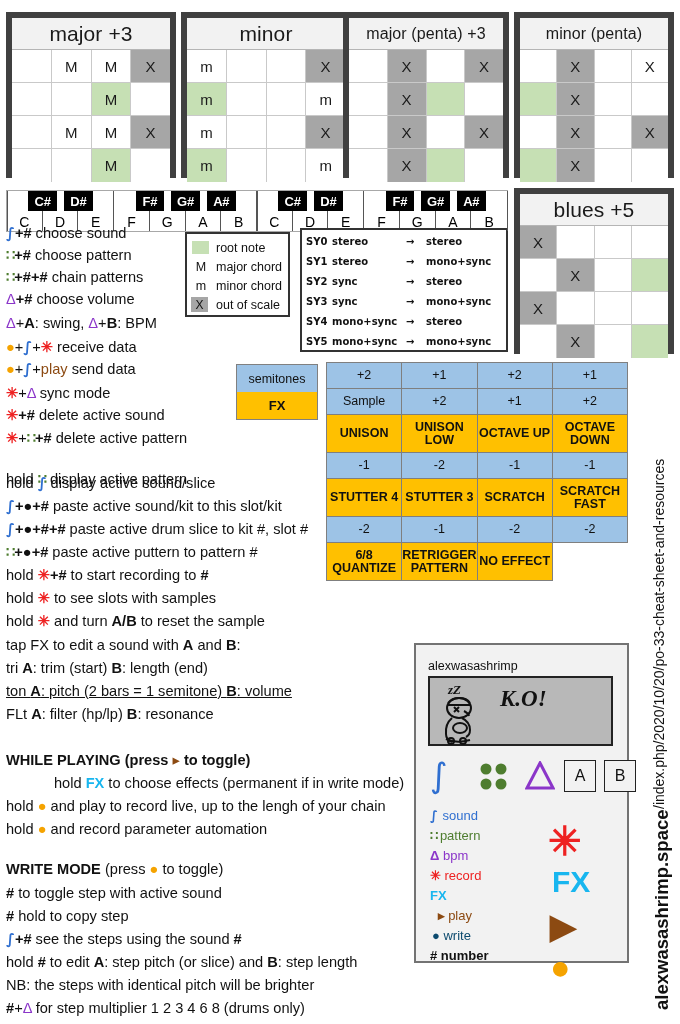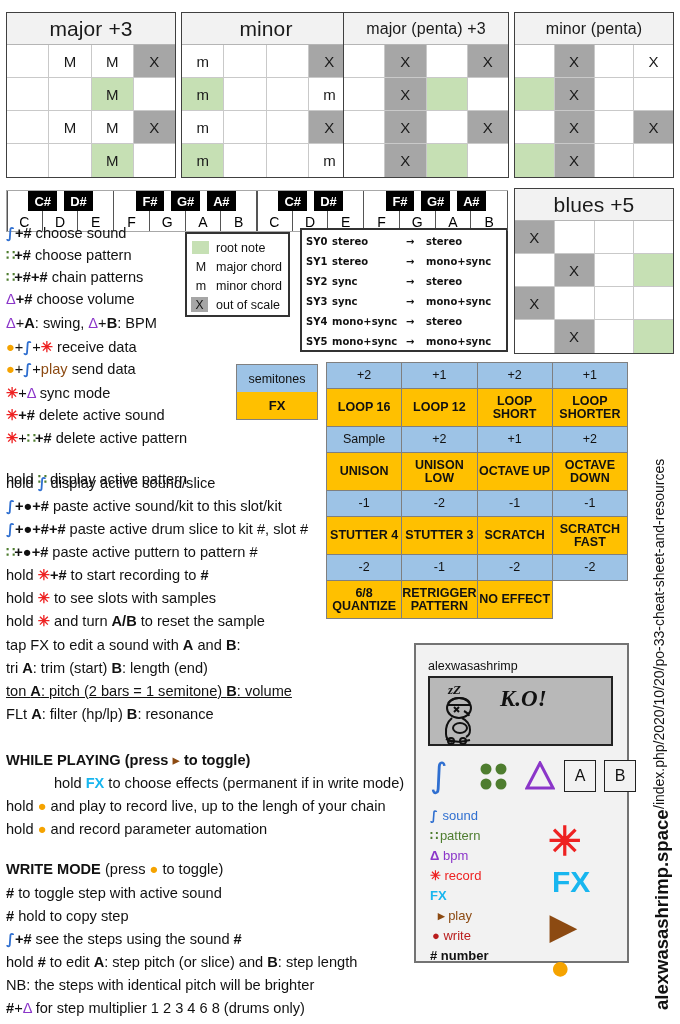--- a/index.html
+++ b/index.html
@@ -7,21 +7,21 @@
   body {
     width:680px; height:1024px;
     background:#ffffff;
     font-family:"Liberation Sans", sans-serif;
     color:#111;
     position:relative;
     overflow:hidden;
   }
 
   
-  .grid-box { position:absolute; border:1px solid #404040; background:#0f172a; }
+  .grid-box { position:absolute; border:6px solid #404040; background:#0f172a; }
   .grid-title {
     height:32px; background:#f2f2f2; border-bottom:1px solid #b5b5b5;
     display:flex; align-items:center; justify-content:center;
     font-size:21px; color:#1a1a1a; letter-spacing:.1px;
   }
   .grid-title.small { font-size:16px; }
   .grid-rows { display:flex; flex-direction:column; }
   .grid-row { display:flex; }
   .cell {
     flex:1 1 0; height:33px; border-right:1px solid #c9c9c9; border-bottom:1px solid #c9c9c9;
@@ -388,26 +388,20 @@
 <div id="fxkey">
   <div class="k-semi">semitones</div>
   <div class="k-fx">FX</div>
 </div>
 <div id="fxtable">
     <div class="fx-block">
       <div class="fx-cell fx-semi">+2</div>
       <div class="fx-cell fx-semi">+1</div>
       <div class="fx-cell fx-semi">+2</div>
       <div class="fx-cell fx-semi">+1</div>
-    </div>
-    <div class="fx-block">
-      <div class="fx-cell fx-name">LOOP 16</div>
-      <div class="fx-cell fx-name">LOOP 12</div>
-      <div class="fx-cell fx-name">LOOP SHORT</div>
-      <div class="fx-cell fx-name">LOOP SHORTER</div>
     </div>
     <div class="fx-block">
       <div class="fx-cell fx-semi">Sample</div>
       <div class="fx-cell fx-semi">+2</div>
       <div class="fx-cell fx-semi">+1</div>
       <div class="fx-cell fx-semi">+2</div>
     </div>
     <div class="fx-block">
       <div class="fx-cell fx-name">UNISON</div>
       <div class="fx-cell fx-name">UNISON LOW</div>
@@ -510,21 +504,21 @@
     <div class="btnAB" style="left:176px;">B</div>
   </div>
 
   <div id="symlegend">
       <div class="leg-line" style="top: 163px; color: rgb(47, 111, 208);"><span style="font-weight: bold; font-family: &quot;DejaVu Sans&quot;, sans-serif;">∫ </span><span style="font-weight: normal;">sound</span></div>
       <div class="leg-line" style="top: 183px; color: rgb(78, 125, 47);"><span style="font-weight: bold; letter-spacing: -1px;">∷ </span><span style="font-weight: normal;">pattern</span></div>
       <div class="leg-line" style="top: 203px; color: rgb(139, 54, 201);"><span style="font-weight: bold;">Δ </span><span style="font-weight: normal;">bpm</span></div>
       <div class="leg-line" style="top: 223px; color: rgb(238, 34, 34);"><span style="font-weight: bold;">✳ </span><span style="font-weight: normal;">record</span></div>
       <div class="leg-line" style="top: 243px; color: rgb(24, 182, 239);"><span style="font-weight: bold;"></span><span style="font-weight: bold;">FX</span></div>
       <div class="leg-line" style="top: 263px; color: rgb(140, 74, 18);"><span style="font-weight: bold; padding-left: 8px;">▸ </span><span style="font-weight: normal;">play</span></div>
-      <div class="leg-line" style="top: 283px; color: #b91c1c;"><span style="font-weight: bold; padding-left: 2px;">● </span><span style="font-weight: normal;">write</span></div>
+      <div class="leg-line" style="top: 283px; color: #0c4a6e;"><span style="font-weight: bold; padding-left: 2px;">● </span><span style="font-weight: normal;">write</span></div>
       <div class="leg-line" style="top: 303px; color: rgb(17, 17, 17);"><span style="font-weight: bold;"># </span><span style="font-weight: bold;">number</span></div>
     </div>
   <div id="bigsyms">
       <div class="bigsym" style="left: 132px; top: 176px; font-size: 40px; color: rgb(238, 34, 34); font-weight: bold; line-height: 1;">✳</div>
       <div class="bigsym" style="left: 136px; top: 222px; font-size: 30px; color: rgb(24, 182, 239); font-weight: bold; line-height: 1;">FX</div>
       <div class="bigsym" style="left: 134px; top: 264px; font-size: 34px; color: rgb(140, 74, 18); font-weight: bold; line-height: 1;">▶</div>
       <div class="bigsym" style="left: 134px; top: 305px; font-size: 34px; color: rgb(245, 163, 0); font-weight: bold; line-height: 1;">●</div>
     </div>
 </div>
 

